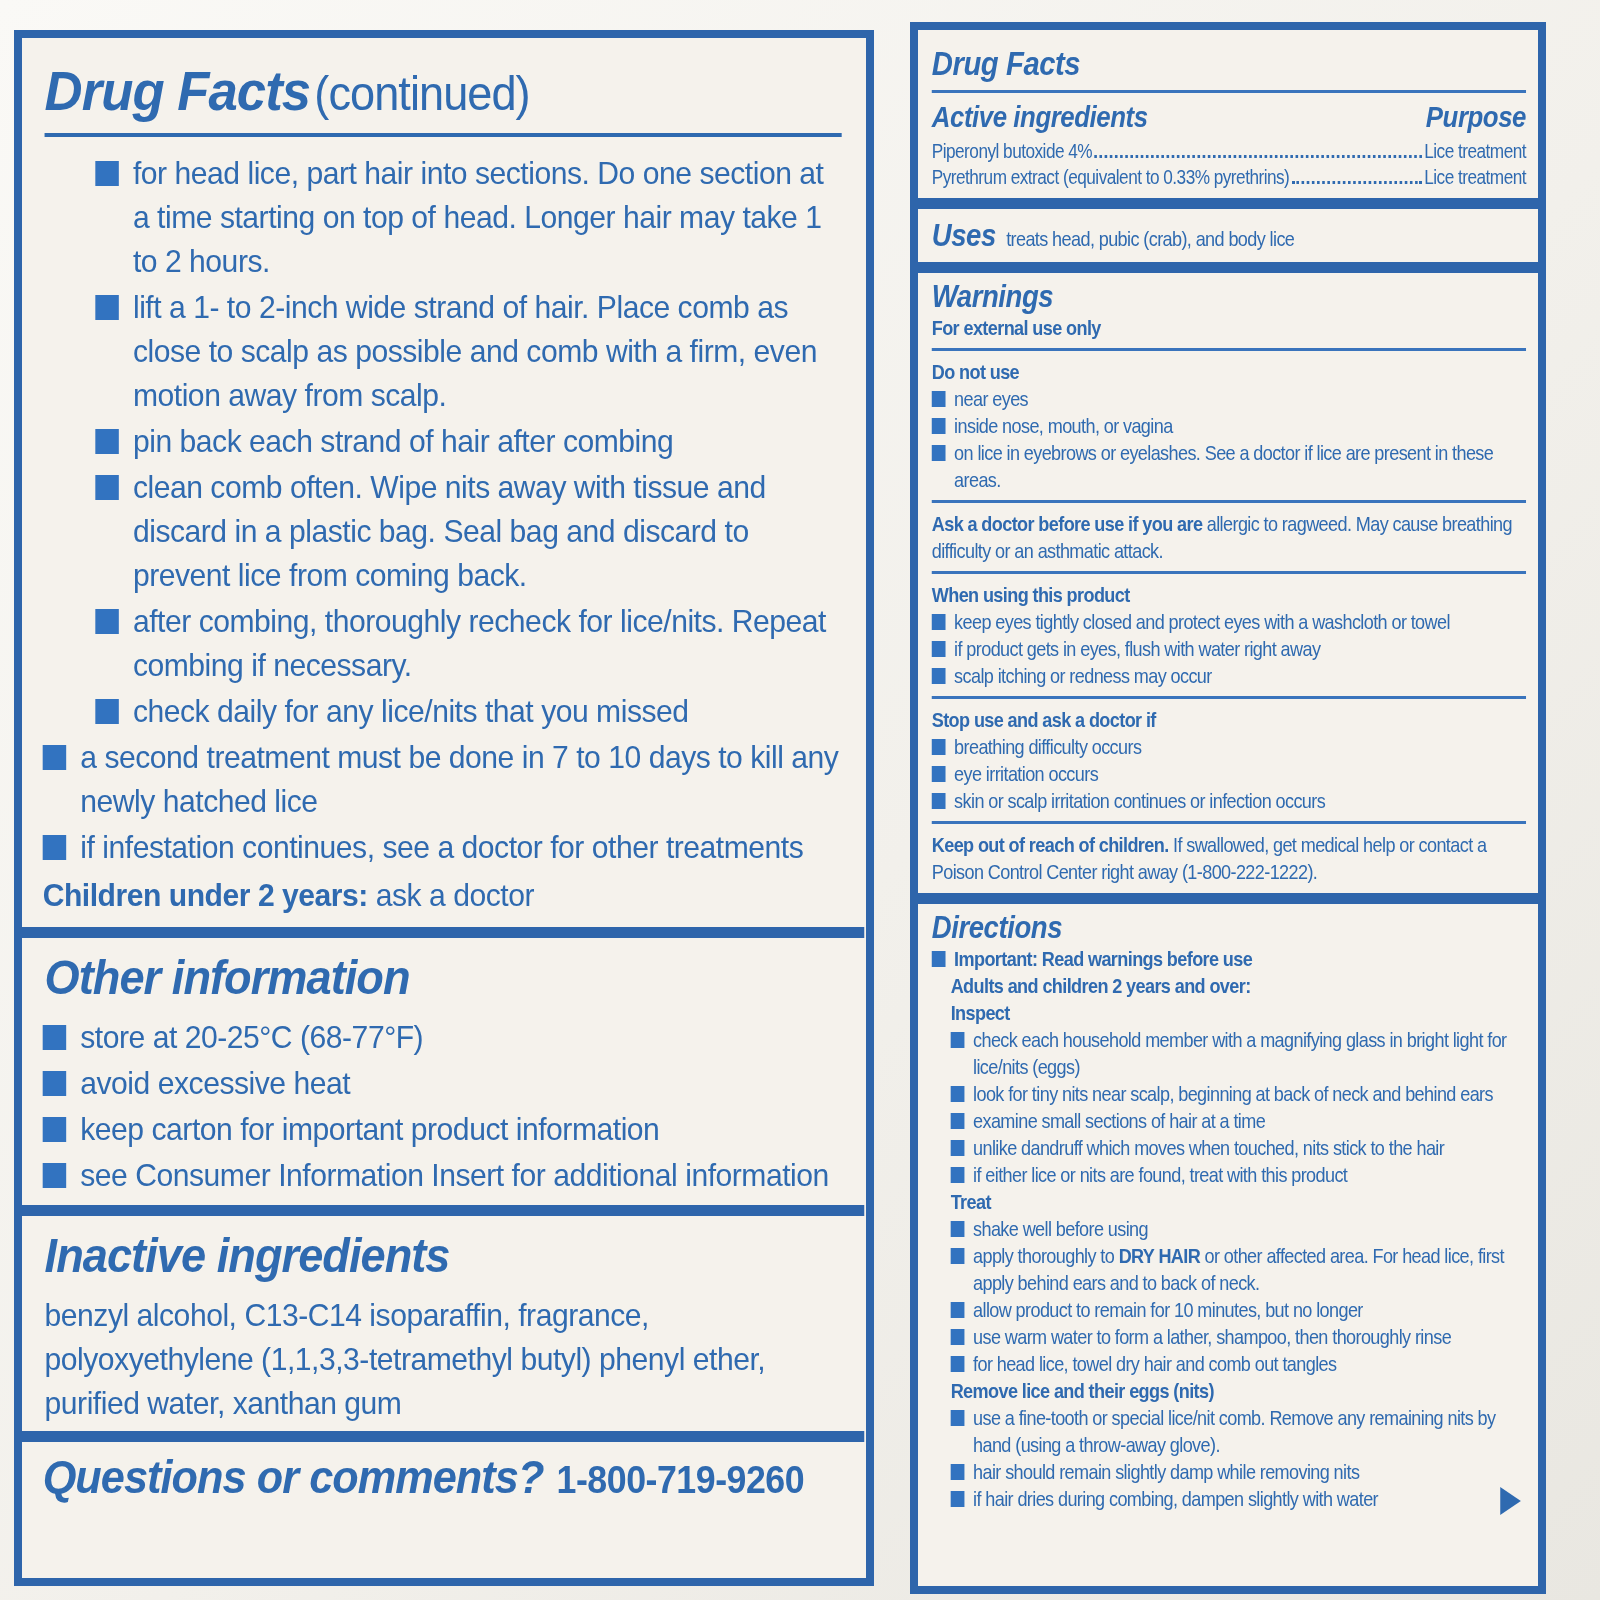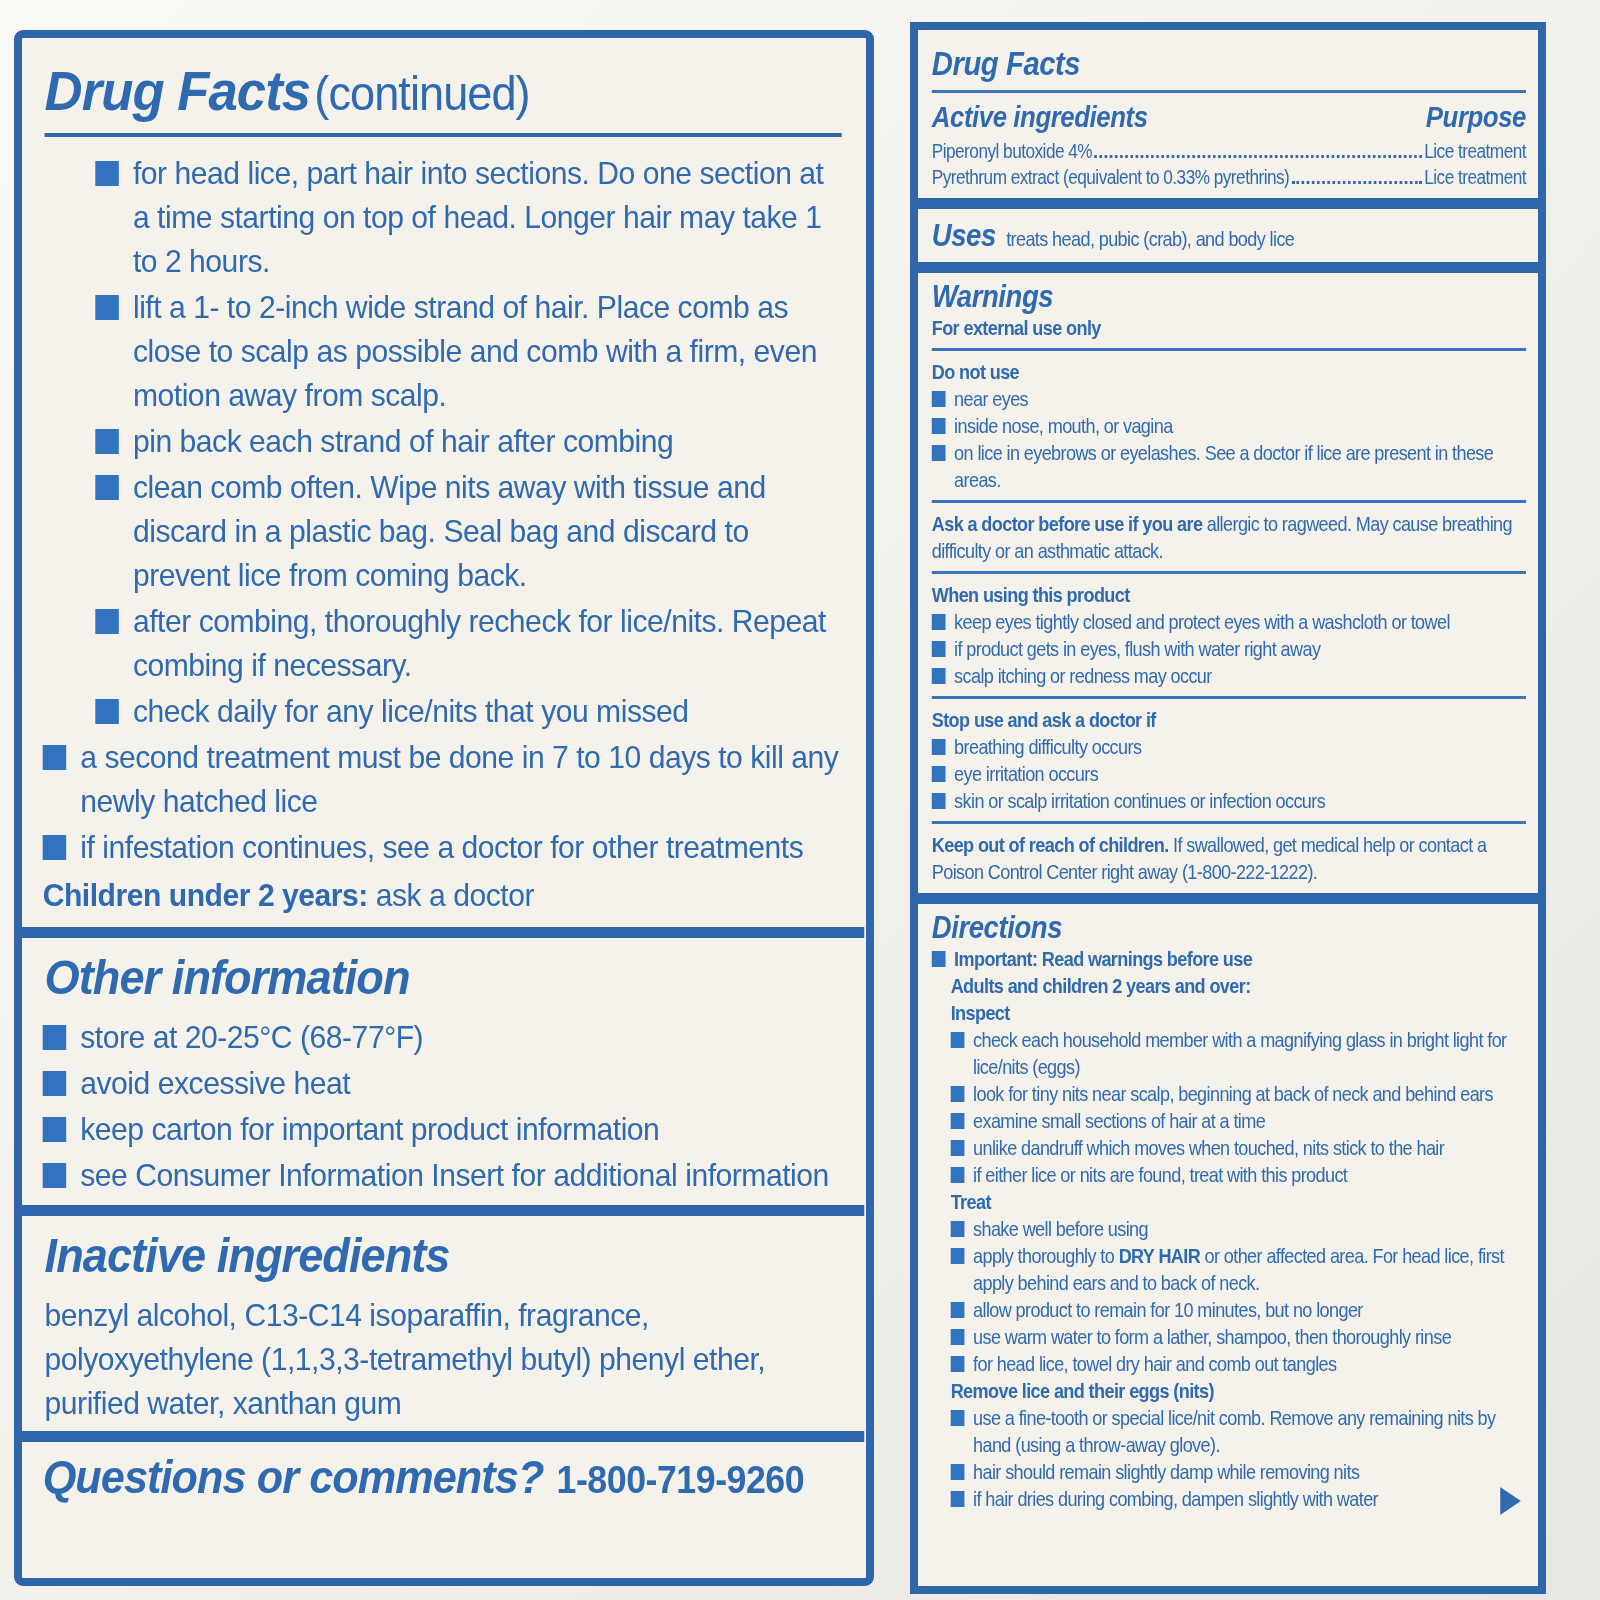--- a/index.html
+++ b/index.html
@@ -9,21 +9,21 @@
     font-family:"Liberation Sans", sans-serif;
     color:#2f6ab0;
     -webkit-font-smoothing:antialiased;
   }
   .panel{
     position:absolute;
     background:#f5f2ec;
     border:8px solid #2e65ab;
     box-sizing:border-box;
   }
-  .panel-left{left:14px;top:30px;width:860px;height:1556px;border-radius:9px;}
+  .panel-left{left:14px;top:30px;width:860px;height:1556px;}
   .panel-right{left:910px;top:22px;width:636px;height:1572px;}
 
   
   .lcond{width:896px;transform:scaleX(0.94);transform-origin:0 0;}
   .rcond{width:723px;transform:scaleX(0.86);transform-origin:0 0;}
 
   .sep{height:11px;background:#2e65ab;}
   .rule{height:4px;background:#2f6ab0;}
   .thinrule{height:3px;background:#3a74bc;margin:7px 0;}
 

